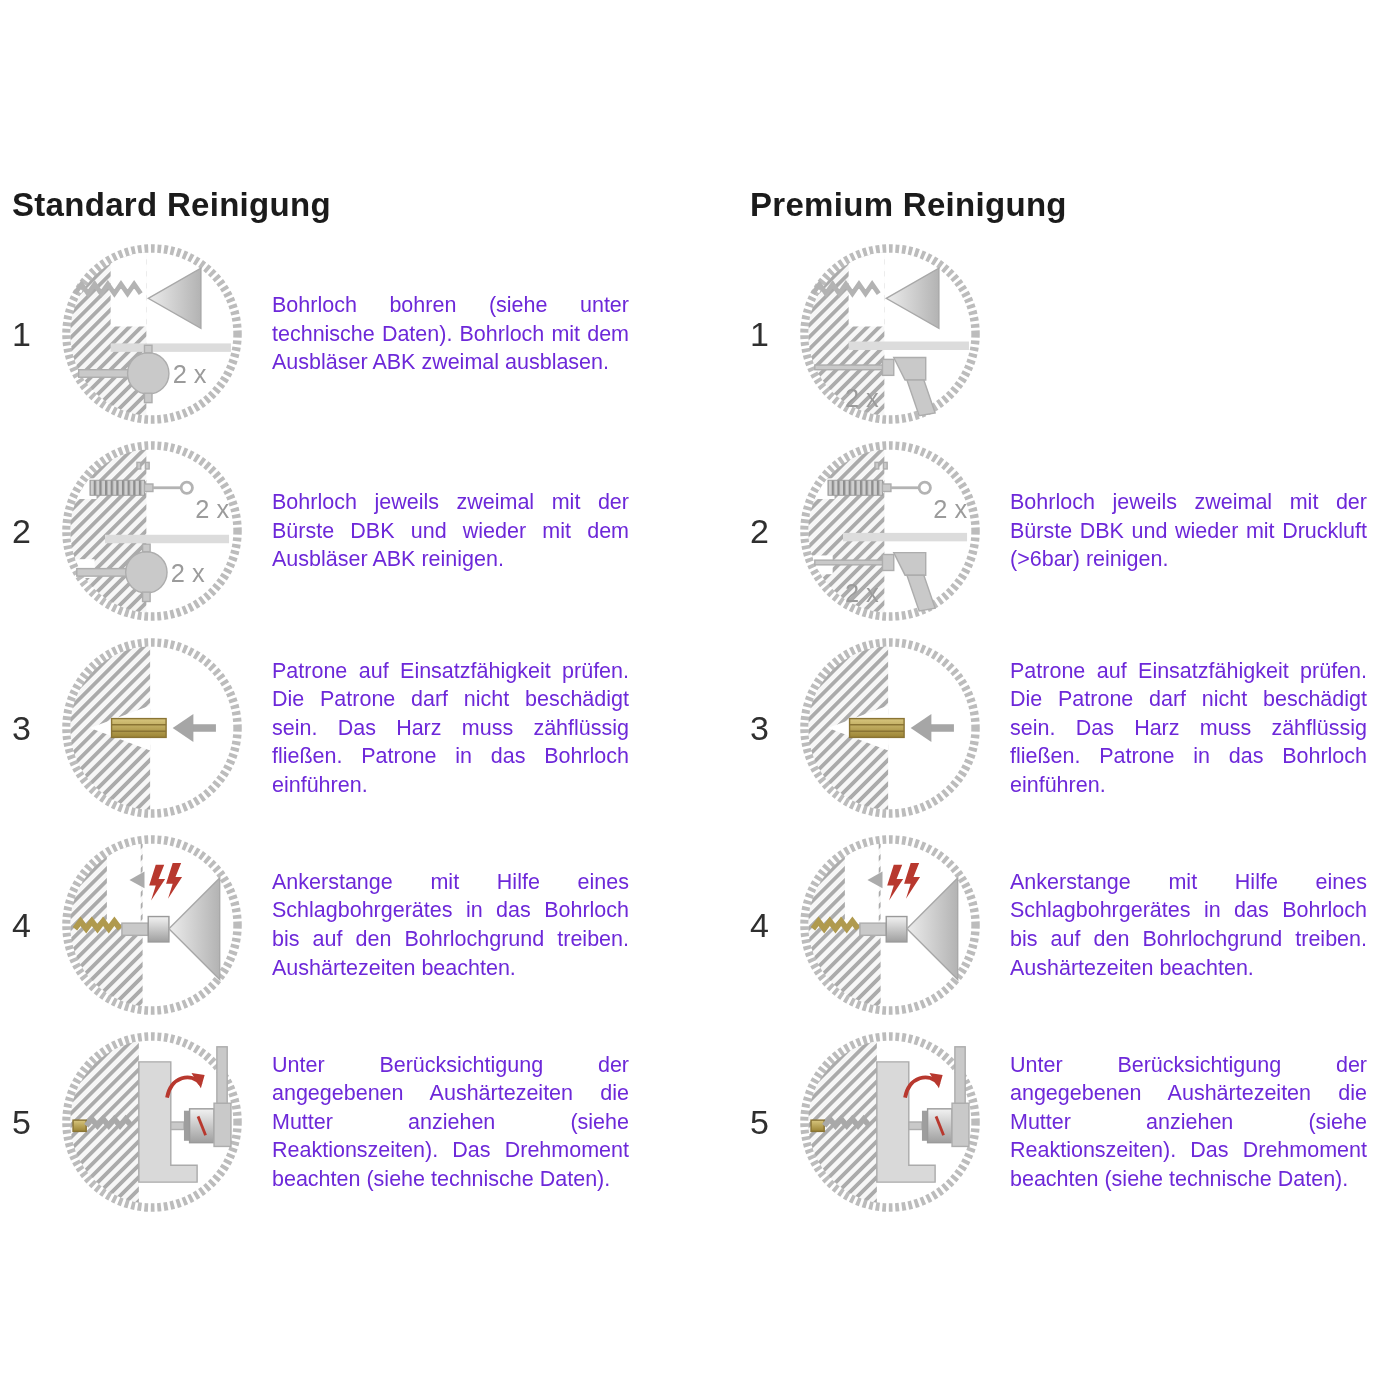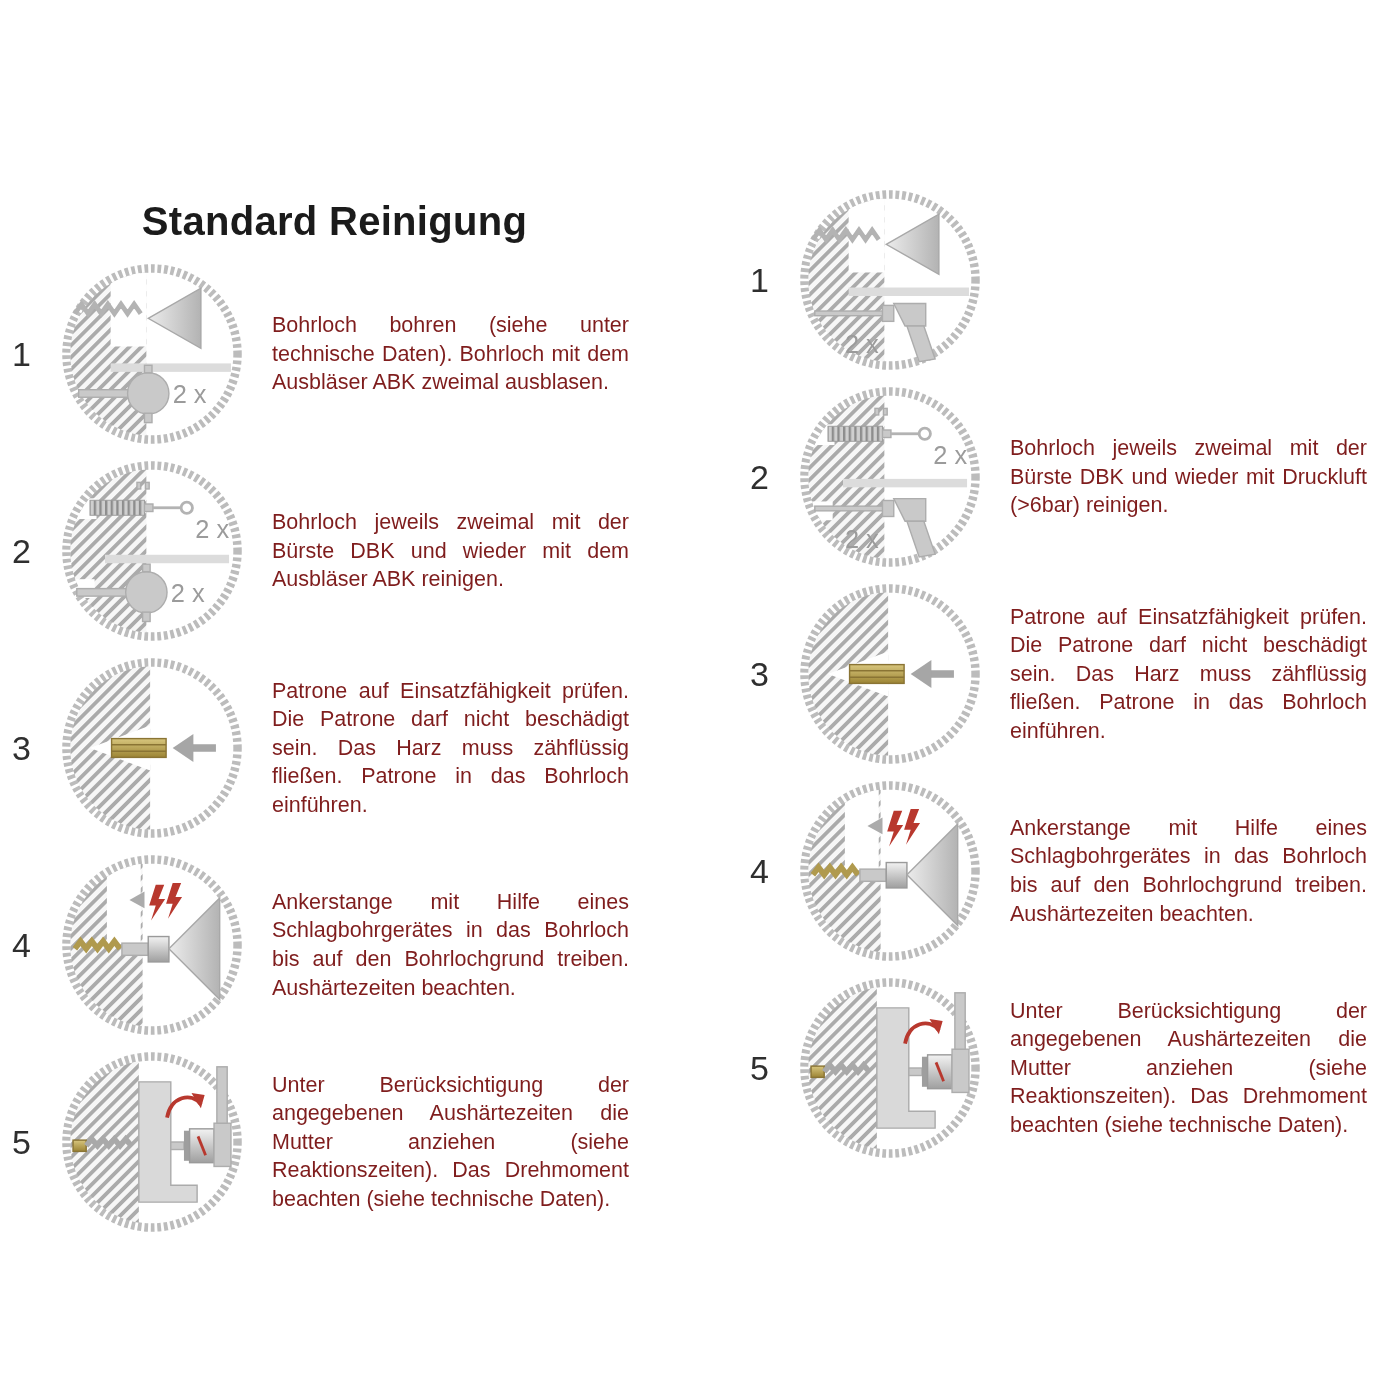--- a/index.html
+++ b/index.html
@@ -1,25 +1,25 @@
 <!DOCTYPE html>
 <html><head>
 <meta charset="utf-8">
 <style>
   html,body{margin:0;padding:0;background:#fff;}
   body{width:1400px;height:1400px;font-family:"Liberation Sans",sans-serif;}
   .page{position:relative;width:1400px;height:1400px;background:#ffffff;overflow:hidden;}
   .col{position:absolute;top:186px;width:645px;}
   .col-standard{left:12px;}
   .col-premium{left:750px;}
-  .col-title{font-size:40px;font-weight:bold;color:#1b1b1b;margin:13px 0 16px 0;letter-spacing:.3px;text-align:center;}
+  .col-title{font-size:33px;font-weight:bold;color:#1b1b1b;margin:0 0 16px 0;letter-spacing:.3px;}
   .step{display:flex;align-items:center;margin-bottom:9px;}
   .step-number{width:46px;font-size:34px;color:#2f2f2f;flex:0 0 auto;}
   .illus{width:188px;height:188px;flex:0 0 auto;}
-  .step-text{margin-left:26px;width:357px;font-size:21.5px;line-height:1.33;color:#7f1d1d;text-align:justify;}
+  .step-text{margin-left:26px;width:357px;font-size:21.5px;line-height:1.33;color:#6d28d9;text-align:justify;}
   
   .ring{fill:#ffffff;stroke:#bcbcbc;stroke-width:9;stroke-dasharray:4 3;}
   .hatch{fill:url(#hatchPat);}
   .notch{fill:#ffffff;}
   .thread{fill:none;stroke:#b3b3b3;stroke-width:5;}
   .threadBrass{fill:none;stroke:#b09a4e;stroke-width:6;}
   .threadSteel{fill:none;stroke:#a9a9a9;stroke-width:6;}
   .cone{fill:url(#gradCone);stroke:#a8a8a8;stroke-width:1.5;}
   .bar{fill:#dcdcdc;}
   .part{fill:#c9c9c9;stroke:#adadad;stroke-width:1.5;}
@@ -194,20 +194,21 @@
           <rect class="part" x="169" y="20" width="11" height="60"></rect>
         </g>
         <path class="redArc" d="M116 74 C120 52 142 46 152 60"></path>
         <polygon class="redFill" points="152,64 142,48 156,50"></polygon>
       </svg>
       <div class="step-text">Unter Berücksichtigung der angegebenen Aushärtezeiten die Mutter anziehen (siehe Reaktionszeiten). Das Drehmoment beachten (siehe technische Daten).</div>
     </div>
   </div>
 
   <div class="col col-premium">
+    <h1 class="col-title">Premium Reinigung</h1>
 
     <div class="step">
       <div class="step-number">1</div>
       <svg class="illus" viewBox="0 0 200 200">
         <circle class="ring" cx="100" cy="100" r="91"></circle>
         <g clip-path="url(#discClip)">
           <rect class="hatch" x="13" y="13" width="81" height="174"></rect>
           <rect class="notch" x="56" y="13" width="38" height="79"></rect>
         </g>
         <path class="thread" d="M18 57 l7 -10 7 10 7 -10 7 10 7 -10 7 10 7 -10 7 10 7 -10 7 10"></path>

